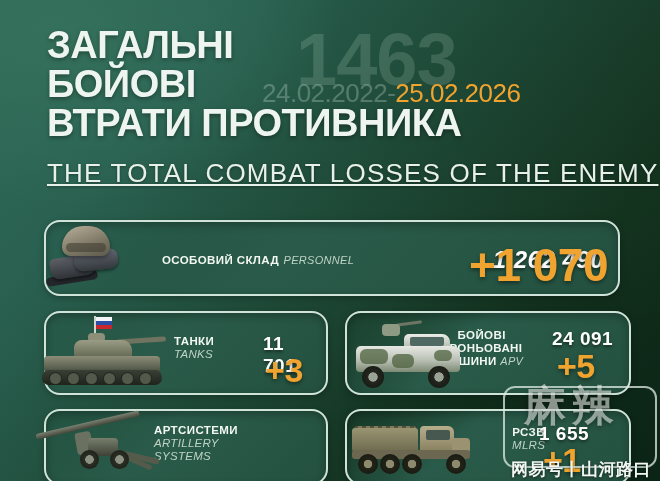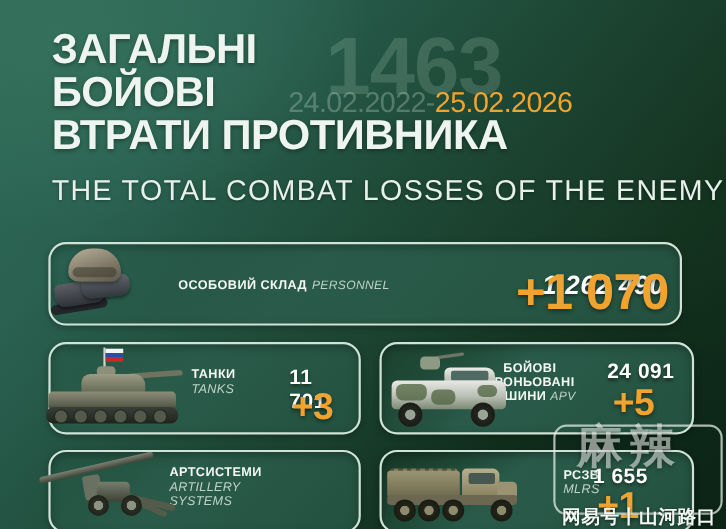--- a/index.html
+++ b/index.html
@@ -36,20 +36,21 @@
     color:#eef5f0;font-size:38px;font-weight:bold;
     line-height:39px;letter-spacing:-0.5px;
     text-shadow:0 2px 4px rgba(0,0,0,0.35);
   }
   .title .l1,.title .l2,.title .l3{display:block;}
   .subtitle{
     position:absolute;left:47px;top:160px;
     color:#e7f1ea;font-size:26px;font-weight:normal;
     letter-spacing:1.2px;line-height:1;
     text-shadow:0 1px 3px rgba(0,0,0,0.35);
+    text-decoration:underline;
   }
 
   
   .card{
     position:absolute;
     border:2px solid #cfe3d8;border-radius:16px;
     background:linear-gradient(135deg,#31685500,#2a5b4a 40%,#24513f 100%);
     box-shadow:0 3px 8px rgba(0,0,0,0.28) inset, 0 2px 6px rgba(0,0,0,0.25);
     overflow:visible;
   }

